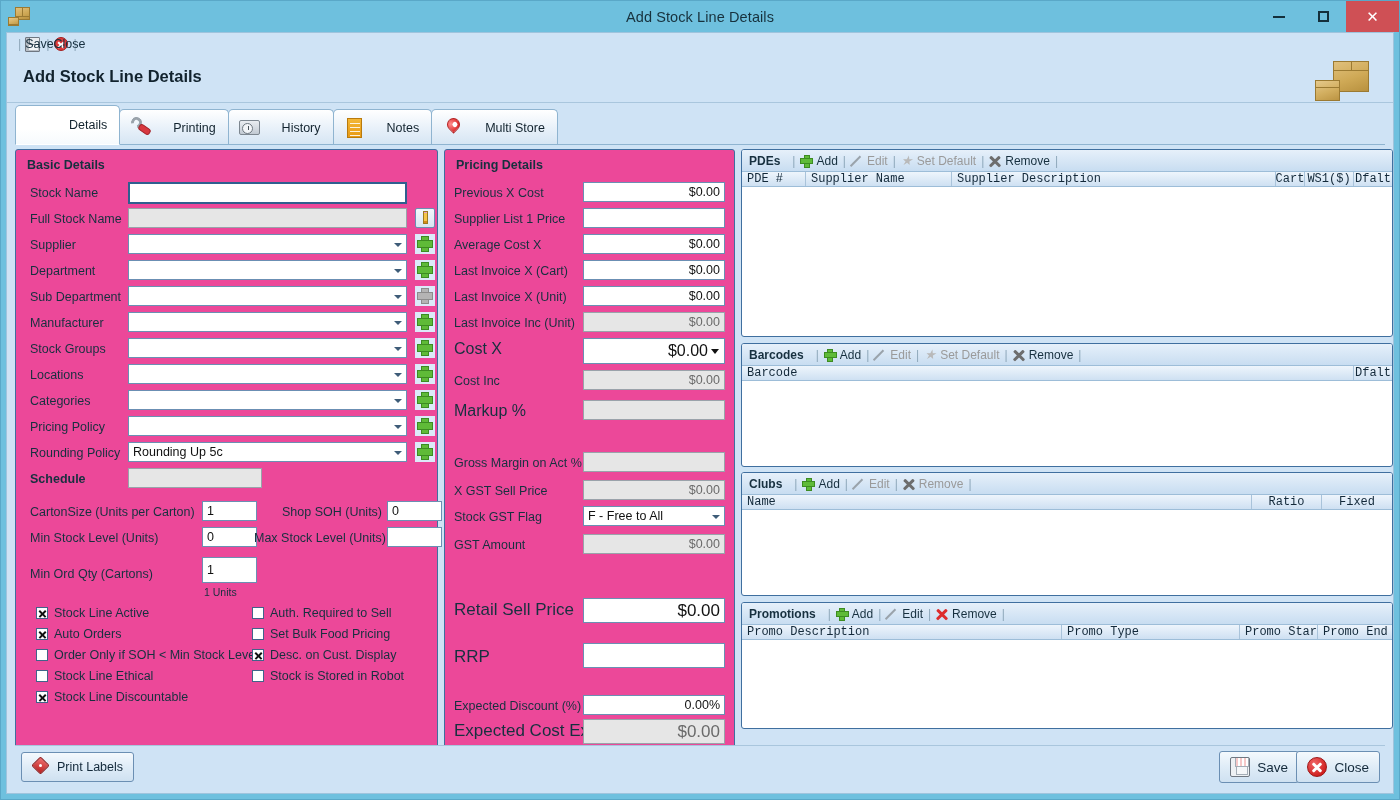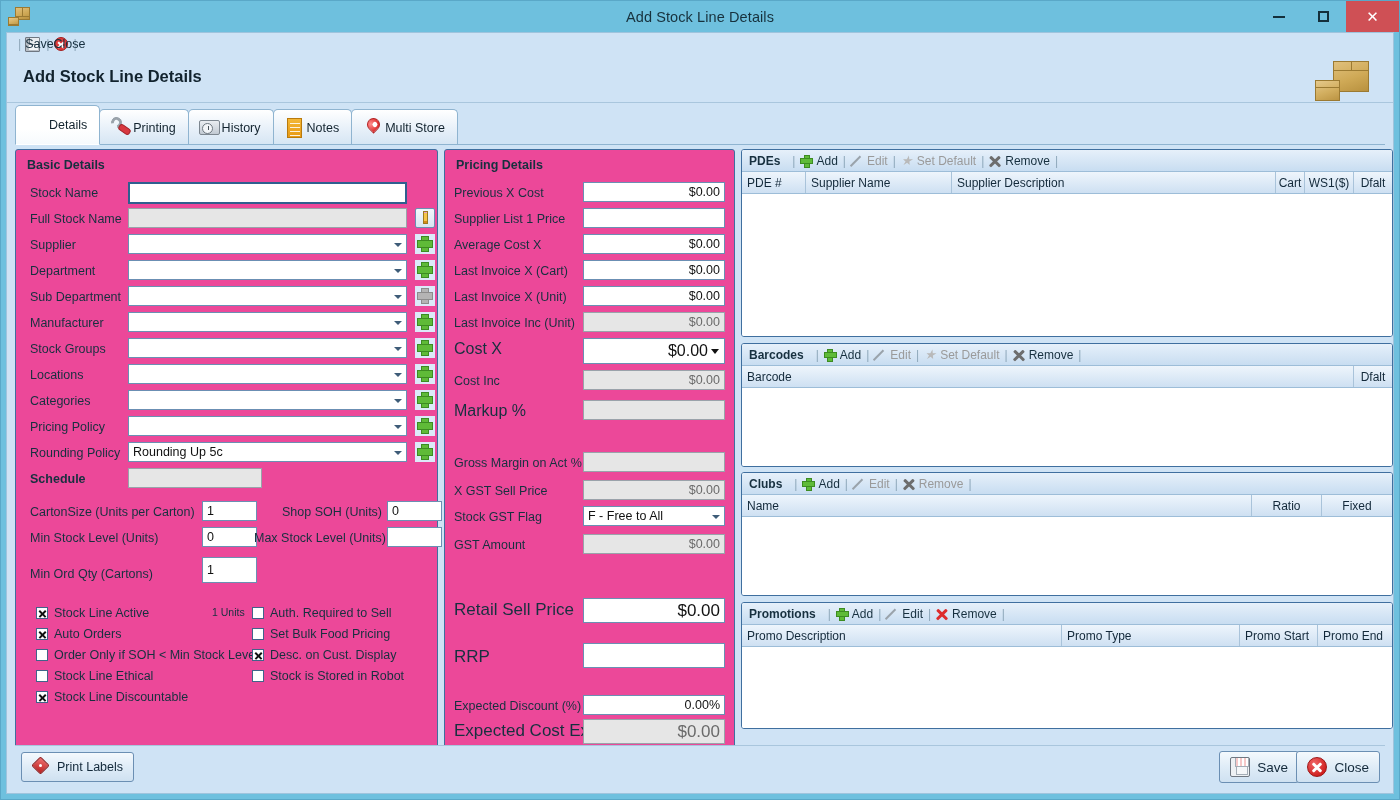--- a/index.html
+++ b/index.html
@@ -112,21 +112,21 @@
 
   
   #tabs {
     position: absolute; left: 8px; top: 72px; height: 40px; right: 8px;
     display: flex; align-items: flex-end;
   }
   #tabstrip-line {
     position:absolute; left:8px; right:8px; top:111px; height:1px; background:#8fb4d0;
   }
   .tab {
-    height: 36px; display: flex; align-items: center; gap: 0;
+    height: 36px; display: flex; align-items: center; gap: 20px;
     padding: 0 12px 0 9px;
     background: linear-gradient(180deg,#ffffff 0%, #e7f0f9 55%, #d5e5f3 100%);
     border: 1px solid #8fb4d0; border-bottom: none;
     border-radius: 5px 5px 0 0;
     font-size: 12.5px; color: #12232e; margin-right: -1px;
     position: relative;
   }
   .tab.active {
     background: linear-gradient(180deg,#ffffff 0%, #ffffff 60%, #f6fafd 100%);
     height: 40px; z-index: 3; border-bottom: 1px solid #fff;
@@ -277,23 +277,23 @@
     display:inline-block; width:12px; height:12px; position:relative;
   }
   .mini-x:before, .mini-x:after {
     content:''; position:absolute; left:-1px; top:5px; width:14px; height:3.4px; background:#6d6d6d; border-radius:1px;
   }
   .mini-x.red:before, .mini-x.red:after { background:#dd2c2c; }
   .mini-x:before { transform: rotate(45deg); }
   .mini-x:after  { transform: rotate(-45deg); }
 
   .grid-header {
-    height: 22px; background: linear-gradient(180deg,#eef5fc,#cee0f2);
+    height: 15px; background: linear-gradient(180deg,#eef5fc,#cee0f2);
     border-bottom: 1px solid #9dbdd8; display: flex; 
-    font-size: 12px; color: #13293a;
+    font-size: 12px; color: #13293a; font-family: Liberation Mono, monospace;
   }
   .gh-cell {
     height: 100%; display: flex; align-items: center; padding-left: 5px;
     border-right: 1px solid #a9c3da; overflow: hidden; white-space: nowrap;
   }
   .gh-cell.center { justify-content: center; padding-left: 0; }
   .grid-body { background: #fff; }
 
   
   #bottombar {
@@ -535,21 +535,21 @@
       <div class="lbl" style="left:266px; top:355px;">Shop SOH (Units)</div>
       <input class="f" style="left: 371px; top: 351px; width: 55px;" value="0">
 
       <div class="lbl" style="left:14px; top:381px;">Min Stock Level (Units)</div>
       <input class="f" style="left: 186px; top: 377px; width: 55px;" value="0">
       <div class="lbl" style="left:238px; top:381px;">Max Stock Level (Units)</div>
       <input class="f" style="left: 371px; top: 377px; width: 55px;" value="">
 
       <div class="lbl" style="left:14px; top:417px;">Min Ord Qty (Cartons)</div>
       <input class="f" style="left: 186px; top: 407px; width: 55px; height: 26px;" value="1">
-      <div class="hint" style="left:196px; top:436px;margin-top:20px;">1 Units</div>
+      <div class="hint" style="left:188px; top:436px;">1 Units</div>
 
       <div class="cb checked" style="left:20px; top:456px;">
         <span class="box"></span><span>Stock Line Active</span>
       </div>
       <div class="cb checked" style="left:20px; top:477px;">
         <span class="box"></span><span>Auto Orders</span>
       </div>
       <div class="cb" style="left:20px; top:498px;">
         <span class="box"></span><span>Order Only if SOH &lt; Min Stock Level</span>
       </div>

